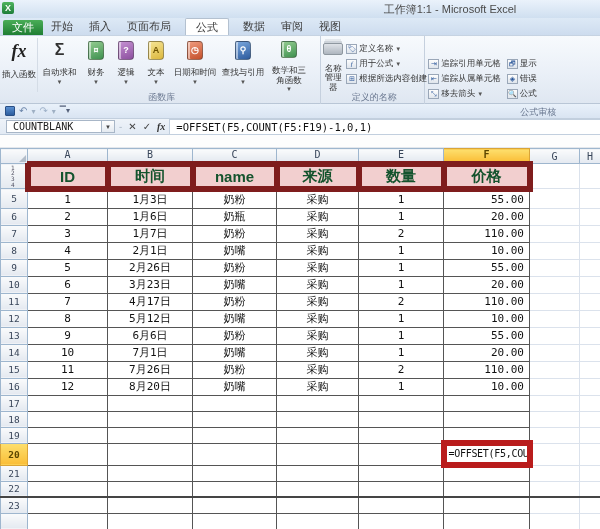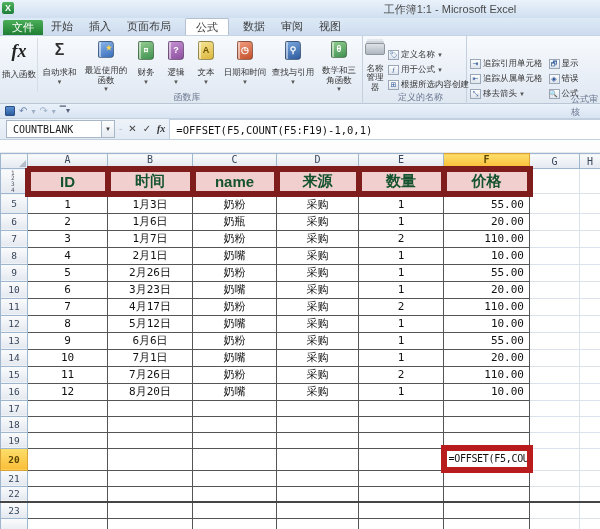--- a/index.html
+++ b/index.html
@@ -13,21 +13,21 @@
 
   
   .tabrow { height:18px; background:linear-gradient(#dde9f6,#cddcee); display:flex; align-items:flex-end; border-bottom:1px solid #c6d3e2; }
   .filetab { width:40px; height:15px; margin-left:3px; background:linear-gradient(#4aad57,#1f7e33); color:#fff; font-size:11px; display:flex; align-items:center; justify-content:center; border-radius:2px 2px 0 0; }
   .tab { height:17px; padding:0 8px; font-size:11px; color:#3c3c3c; display:flex; align-items:center; }
   .tab.active { background:#fff; border:1px solid #b4c1d0; border-bottom:none; border-radius:2px 2px 0 0; margin:0 6px; padding:0 10px; }
 
   
   .ribbon { height:68px; background:linear-gradient(#f7fafd,#e9eff7 60%,#dfe7f1); border-bottom:1px solid #b9c6d6; display:flex; }
   .rgroup { position:relative; border-right:1px solid #c5d0de; padding:2px 1px 12px; height:68px; }
-  .rgroup-label { position:absolute; bottom:0px; left:12px; right:0; text-align:center; font-size:9px; color:#6a7890; }
+  .rgroup-label { position:absolute; bottom:0px; left:3px; right:0; text-align:center; font-size:9px; color:#6a7890; }
   .ritems { display:flex; height:54px; }
   .bigbtn { display:flex; flex-direction:column; align-items:center; justify-content:flex-start; font-size:8.5px; color:#333; padding:2px 1px 0; text-align:center; line-height:9.5px; }
   .bigbtn .lab { margin-top:8px; }
   .arrow { font-size:6px; color:#555; line-height:6px; margin-top:1px; }
   .fx-glyph { font-family:"Liberation Serif",serif; font-style:italic; font-weight:bold; font-size:18px; color:#222; line-height:22px; }
   .sigma-glyph { font-size:16px; font-weight:bold; color:#333; line-height:20px; }
   .book { width:16px; height:19px; border-radius:2px 4px 4px 2px; border:1px solid rgba(60,60,60,.45); box-shadow:inset 2px 0 0 rgba(255,255,255,.5); margin:1px auto 0; display:flex; align-items:center; justify-content:center; font-size:9px; font-weight:bold; color:#fff; position:relative; }
   .bk-blue  { background:linear-gradient(160deg,#8ab6ea,#3a6fbd); }
   .bk-green { background:linear-gradient(160deg,#93cc90,#3f9150); }
   .bk-purple{ background:linear-gradient(160deg,#c490d2,#8d509f); }
@@ -42,21 +42,21 @@
   .audit-cols { display:flex; }
   .audit-col { display:flex; flex-direction:column; justify-content:flex-start; }
 
   
   .qat { height:15px; background:linear-gradient(#e9f1fa,#d9e4f2); border-bottom:1px solid #c2cfde; display:flex; align-items:center; padding-left:5px; gap:4px; }
   .qbtn { font-size:10px; color:#6d87ab; line-height:12px; }
   .save-glyph { width:10px; height:10px; background:linear-gradient(#5a8fd0,#2c5d9e); border:1px solid #2a4f85; border-radius:1px; }
   .qsep { color:#9fb0c4; font-size:8px; }
 
   
-  .fbar { height:21px; background:linear-gradient(#eef3f9,#e2eaf4); border-bottom:1px solid #c2cfde; display:flex; align-items:stretch; }
+  .fbar { height:16px; background:linear-gradient(#eef3f9,#e2eaf4); border-bottom:1px solid #c2cfde; display:flex; align-items:stretch; }
   .namebox { width:96px; background:#fff; border:1px solid #a8b6c7; margin:1px 0 1px 6px; font-size:10px; font-family:"DejaVu Sans Mono",monospace; color:#222; display:flex; align-items:center; padding-left:6px; }
   .nb-arrow { width:13px; background:linear-gradient(#fdfdfd,#e4eaf1); border:1px solid #a8b6c7; border-left:none; margin:1px 0; font-size:6px; color:#444; display:flex; align-items:center; justify-content:center; }
   .fbtns { display:flex; align-items:center; padding:0 4px; gap:6px; border-right:1px solid #c2cfde; }
   .fbtn { font-size:10px; color:#444; line-height:12px; }
   .fbtn.dim { color:#aab6c4; }
   .fbtn.fx { font-family:"Liberation Serif",serif; font-style:italic; font-weight:bold; color:#333; }
   .ftext { flex:1; background:#fff; border-top:1px solid #c2cfde; font-family:"DejaVu Sans Mono",monospace; font-size:10.5px; color:#111; display:flex; align-items:center; padding-left:6px; white-space:nowrap; overflow:hidden; }
   .gapstrip { height:13px; background:#fdfdfd; border-bottom:1px solid #e4e7ec; }
 
   
@@ -103,27 +103,20 @@
       <div class="ritems">
         <div class="bigbtn" style="width:36px;">
           <span class="fx-glyph">fx</span>
           <span class="lab">插入函数</span>
         </div>
         <div class="bigbtn" style="width:44px;border-left:1px solid #d4dce6;">
           <span class="sigma-glyph">Σ</span>
           <span class="lab">自动求和</span>
           <span class="arrow">▼</span>
         </div>
-        <div class="bigbtn" style="width:50px;">
-          <span class="book bk-blue">
-              <span class="star">★</span>
-            </span>
-          <span class="lab">最近使用的函数</span>
-          <span class="arrow">▼</span>
-        </div>
         <div class="bigbtn" style="width:30px;">
           <span class="book bk-green">¤</span>
           <span class="lab">财务</span>
           <span class="arrow">▼</span>
         </div>
         <div class="bigbtn" style="width:30px;">
           <span class="book bk-purple">?</span>
           <span class="lab">逻辑</span>
           <span class="arrow">▼</span>
         </div>
@@ -150,21 +143,21 @@
       </div>
       <div class="rgroup-label">函数库</div>
     </div>
 
     <div class="rgroup" style="width:104px;">
       <div class="ritems">
         <div class="bigbtn" style="width:42px;text-align:center;">
           <span class="nm-icon"></span>
           <span class="lab">名称管理器</span>
         </div>
-        <div class="audit-col" style="padding-top:3px;justify-content:flex-end;">
+        <div class="audit-col" style="padding-top:3px;">
           <div class="smallrow">
             <span class="sicon">🏷</span>
             <span>定义名称</span>
             <span class="arrow" style="margin-left:2px;">▼</span>
           </div>
           <div class="smallrow">
             <span class="sicon" style="font-style:italic;font-family:'Liberation Serif',serif;">f</span>
             <span>用于公式</span>
             <span class="arrow" style="margin-left:2px;">▼</span>
           </div>

